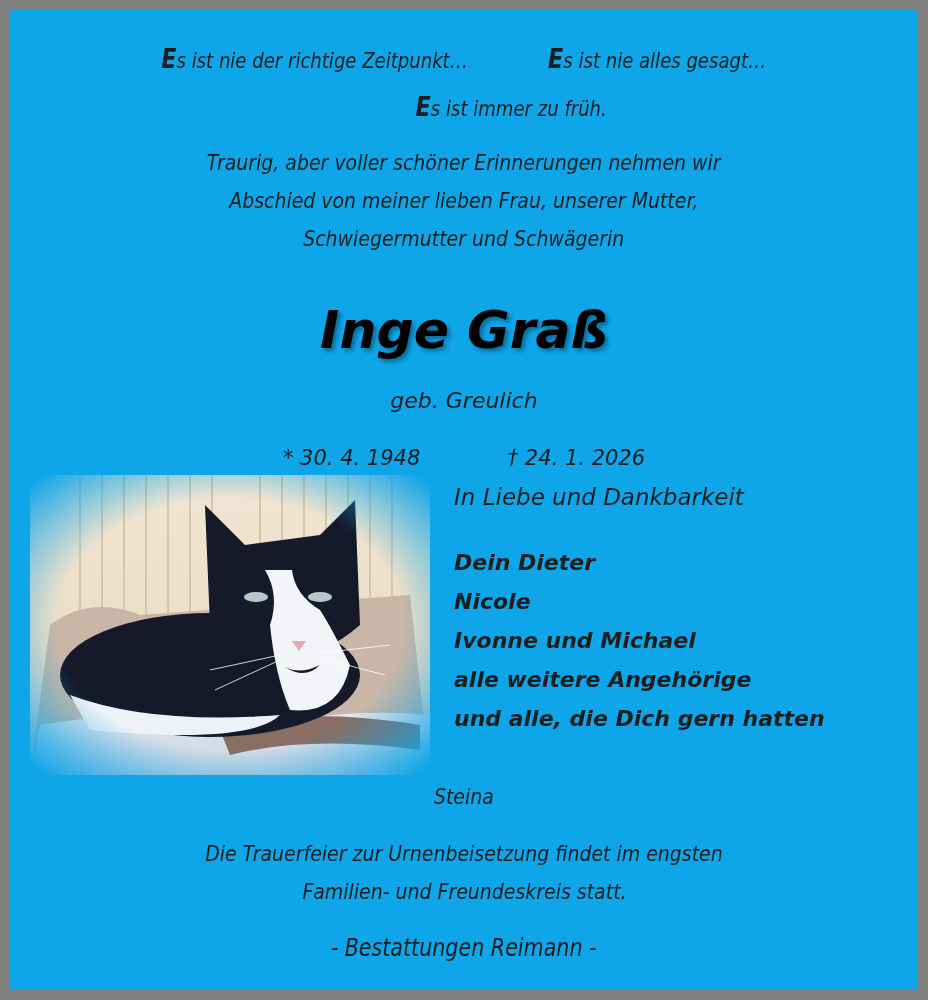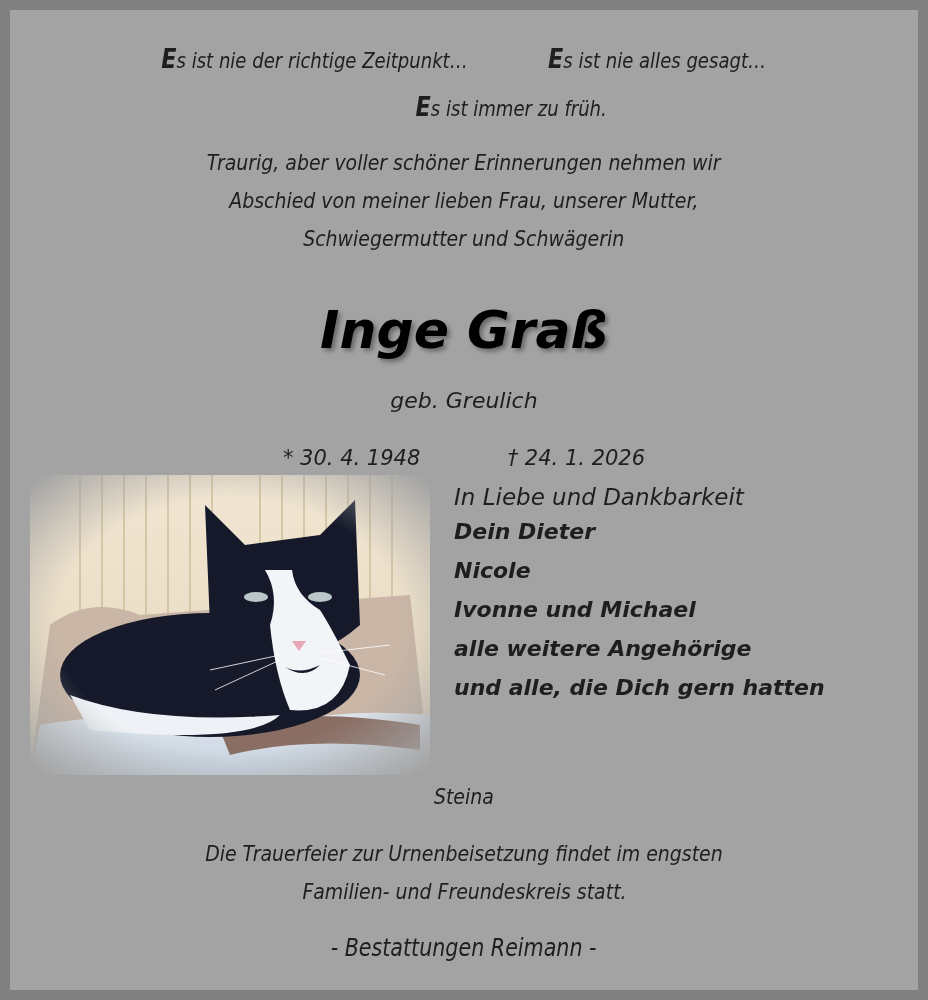--- a/index.html
+++ b/index.html
@@ -1,17 +1,17 @@
 <!DOCTYPE html>
 <html><head>
 <meta charset="utf-8">
 <style>
   html, body { margin:0; padding:0; }
   body { width:928px; height:1000px; background:#808080; position:relative; overflow:hidden; }
-  .card { position:absolute; left:10px; top:10px; width:908px; height:980px; background:#a3a3a3; }
+  .card { position:absolute; left:10px; top:10px; width:908px; height:980px; background:#0ea5e9; }
   .t { position:absolute; left:0; width:908px; text-align:center; color:#1e1e1e;
        font-family:"DejaVu Sans", sans-serif; font-style:italic; white-space:nowrap; }
   .cond { transform:scaleX(0.86); transform-origin:center; display:inline-block; }
   .capE { font-weight:bold; font-size:26px; }
   .motto { font-size:21px; }
   .intro { font-size:22px; line-height:38px; }
   .name { font-size:52px; font-weight:bold; color:#000; text-shadow:3px 3px 4px rgba(0,0,0,0.35); }
   .born { font-size:22px; }
   .dates { font-size:21px; }
   .right { position:absolute; left:444px; color:#1e1e1e; font-family:"DejaVu Sans", sans-serif; font-style:italic; white-space:nowrap; }
@@ -96,21 +96,21 @@
       <g stroke="#ffffff" stroke-width="1" opacity="0.8">
         <line x1="250" y1="180" x2="180" y2="195"></line>
           <line x1="250" y1="185" x2="185" y2="215"></line>
         <line x1="290" y1="178" x2="360" y2="170"></line>
           <line x1="290" y1="183" x2="355" y2="200"></line>
       </g>
     </svg>
   </div>
 
   <div class="right love" style="top:474px;">In Liebe und Dankbarkeit</div>
-  <div class="right fam" style="top:502px;">
+  <div class="right fam" style="top:533px;">
     <div>Dein Dieter</div>
     <div>Nicole</div>
     <div>Ivonne und Michael</div>
     <div>alle weitere Angehörige</div>
     <div>und alle, die Dich gern hatten</div>
   </div>
 
   <div class="t intro" style="top:768px;">
     <span class="cond">Steina</span>
   </div>

